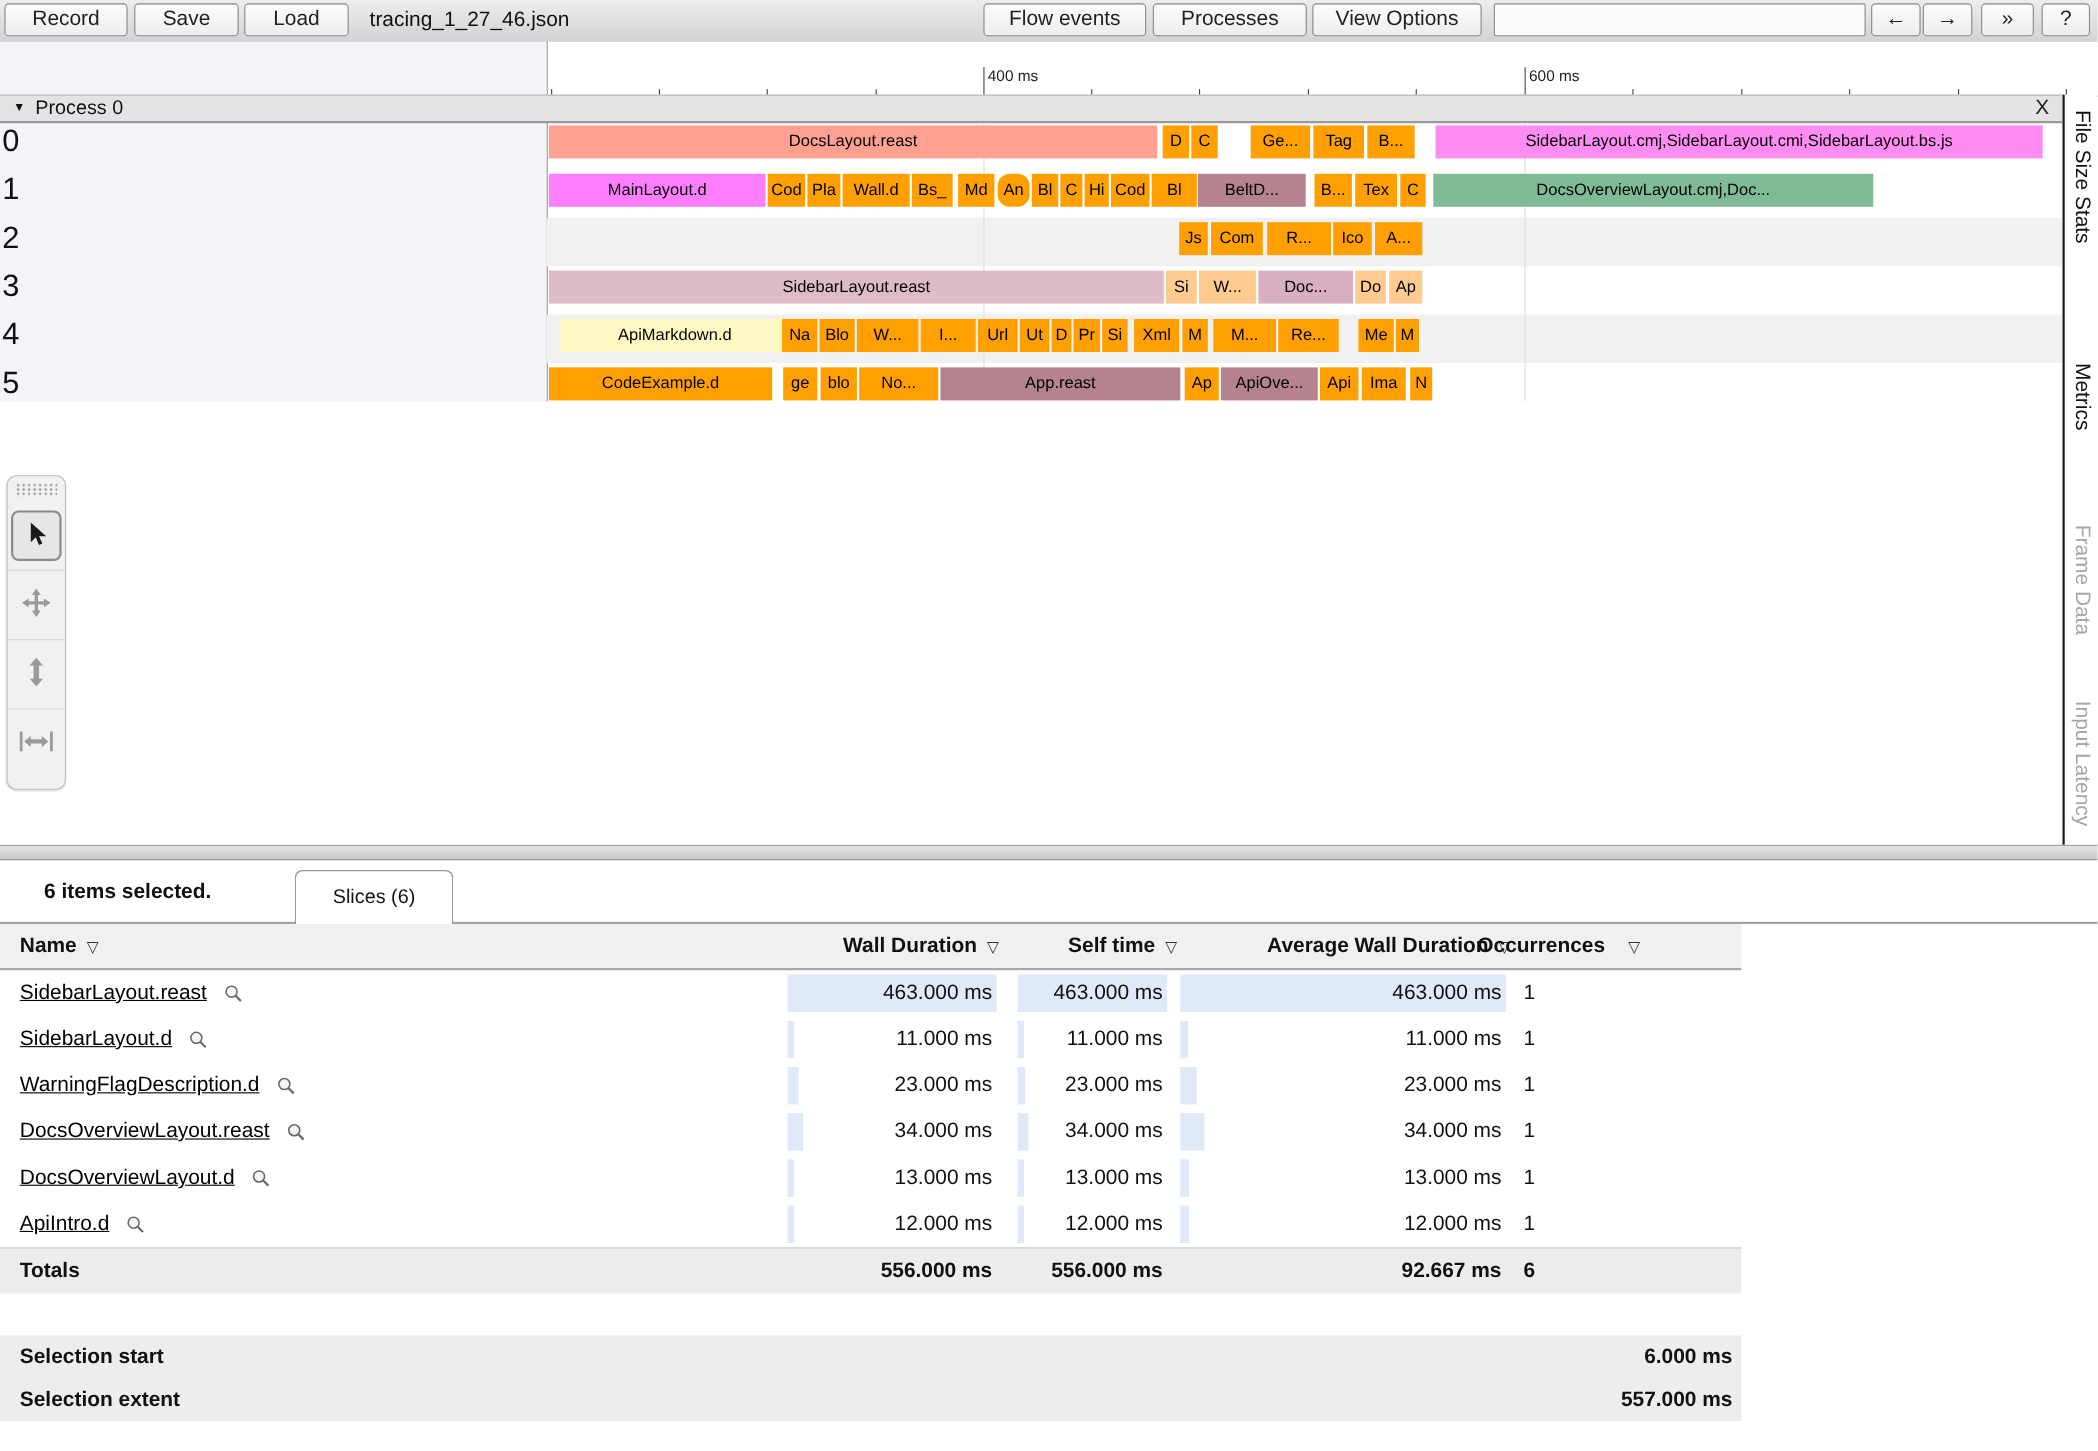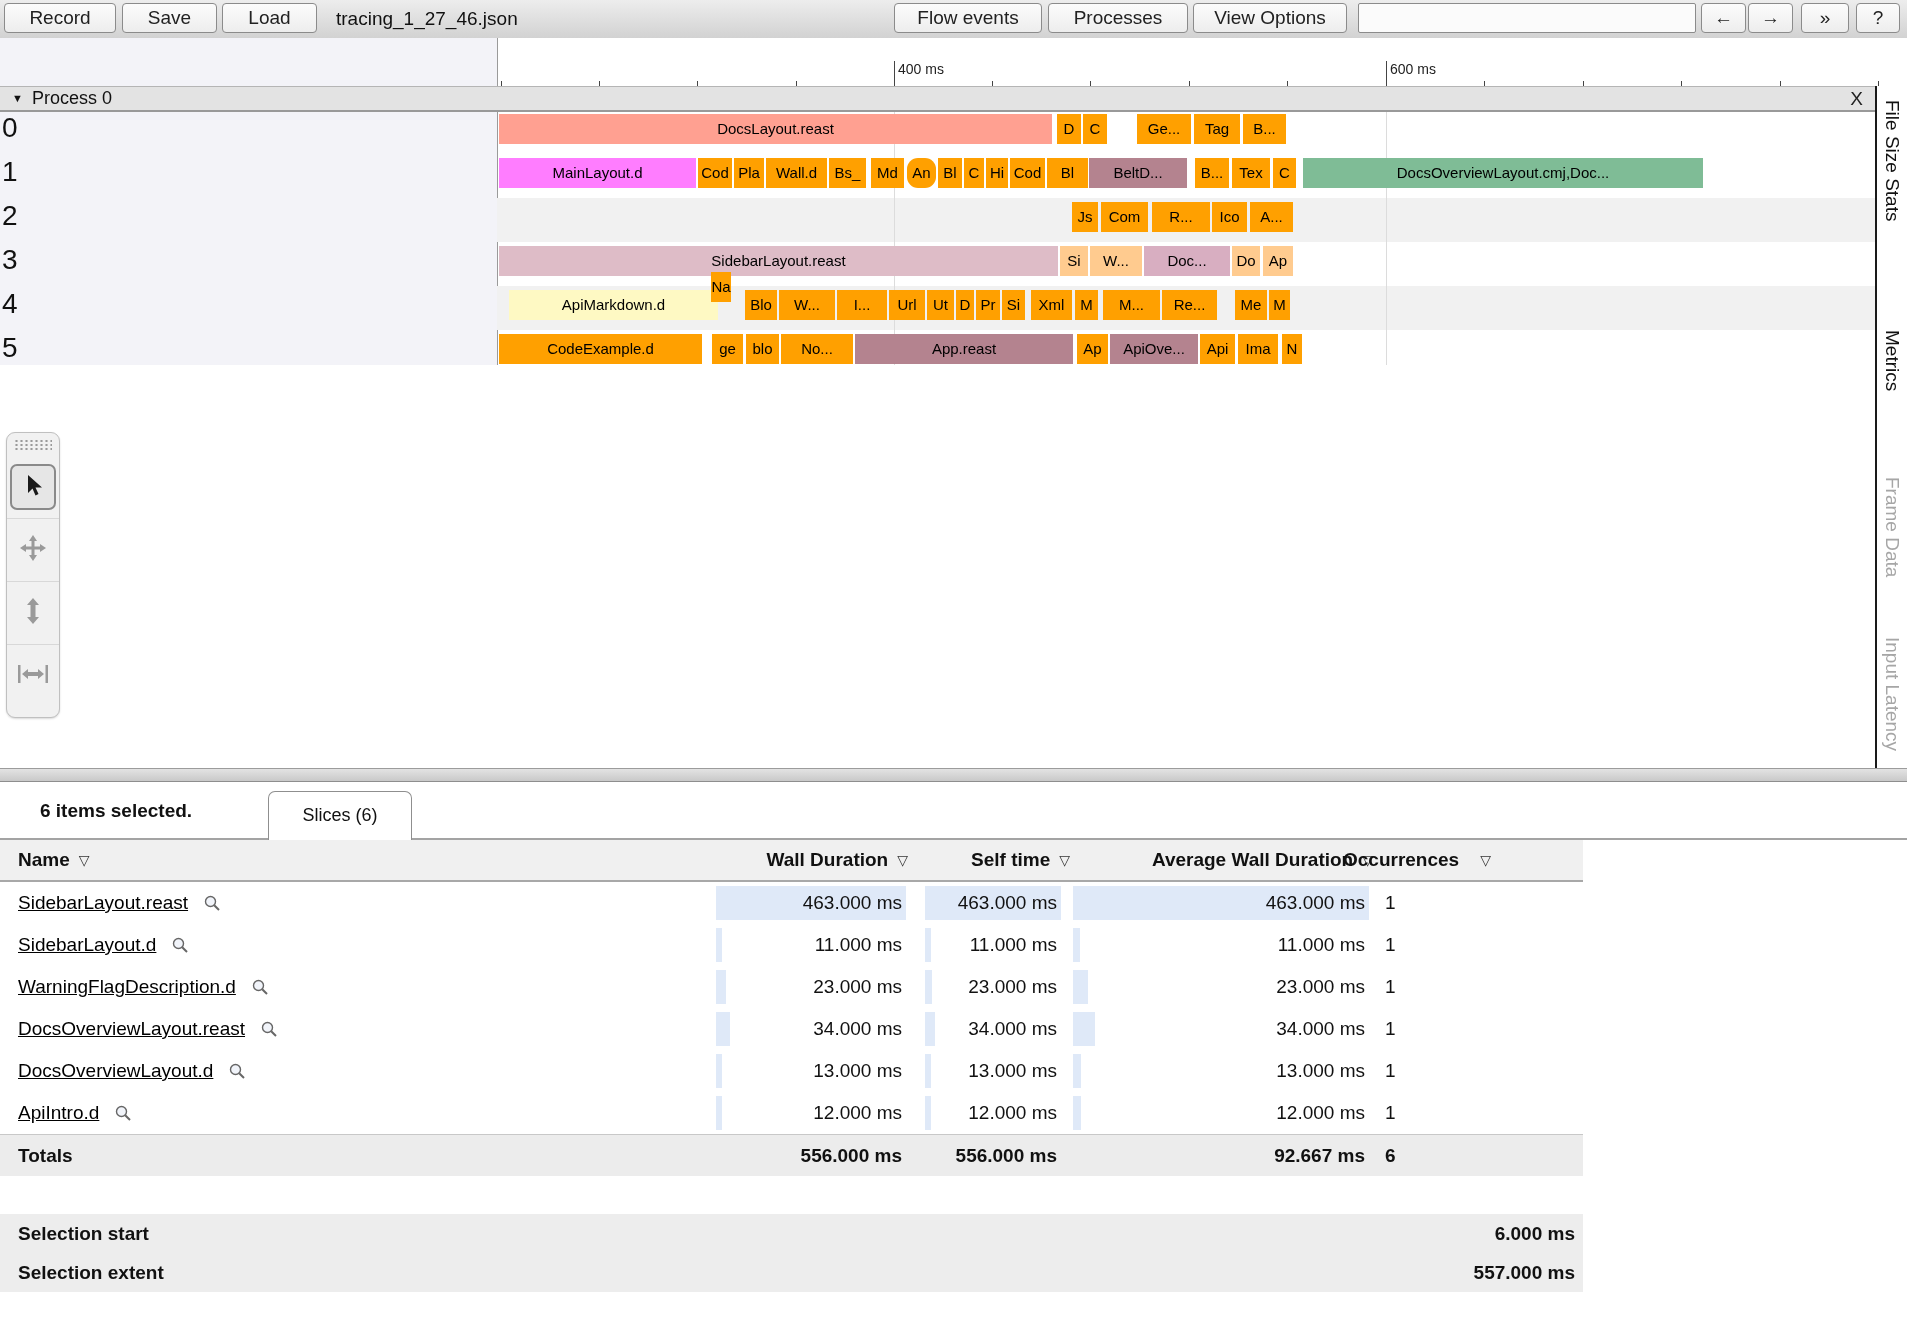--- a/index.html
+++ b/index.html
@@ -153,20 +153,21 @@
     <div class="rowlabel" style="top: 88px;">2</div>
     <div class="rowlabel" style="top: 132px;">3</div>
     <div class="rowlabel" style="top: 176px;">4</div>
     <div class="rowlabel" style="top: 220px;">5</div>
     <div class="seg" style="left: 499px; width: 553px; top: 2px; background: rgb(255, 160, 145);">DocsLayout.reast</div>
     <div class="seg" style="left: 1057px; width: 24px; top: 2px; background: rgb(255, 160, 0);">D</div>
     <div class="seg" style="left: 1083px; width: 24px; top: 2px; background: rgb(255, 160, 0);">C</div>
     <div class="seg" style="left: 1137px; width: 54px; top: 2px; background: rgb(255, 160, 0);">Ge...</div>
     <div class="seg" style="left: 1194px; width: 46px; top: 2px; background: rgb(255, 160, 0);">Tag</div>
     <div class="seg" style="left: 1243px; width: 43px; top: 2px; background: rgb(255, 160, 0);">B...</div>
+    <div class="seg" style="left: 1305px; width: 552px; top: 2px; background: rgb(255, 140, 242);">SidebarLayout.cmj,SidebarLayout.cmi,SidebarLayout.bs.js</div>
     <div class="seg" style="left: 499px; width: 197px; top: 46px; background: rgb(255, 125, 255);">MainLayout.d</div>
     <div class="seg" style="left: 698px; width: 34px; top: 46px; background: rgb(255, 160, 0);">Cod</div>
     <div class="seg" style="left: 734px; width: 30px; top: 46px; background: rgb(255, 160, 0);">Pla</div>
     <div class="seg" style="left: 766px; width: 61px; top: 46px; background: rgb(255, 160, 0);">Wall.d</div>
     <div class="seg" style="left: 829px; width: 37px; top: 46px; background: rgb(255, 160, 0);">Bs_</div>
     <div class="seg" style="left: 871px; width: 33px; top: 46px; background: rgb(255, 160, 0);">Md</div>
     <div class="seg" style="left: 907px; width: 29px; top: 46px; background: rgb(255, 160, 0); border-radius: 11px;">An</div>
     <div class="seg" style="left: 938px; width: 24px; top: 46px; background: rgb(255, 160, 0);">Bl</div>
     <div class="seg" style="left: 964px; width: 20px; top: 46px; background: rgb(255, 160, 0);">C</div>
     <div class="seg" style="left: 986px; width: 22px; top: 46px; background: rgb(255, 160, 0);">Hi</div>
@@ -182,21 +183,21 @@
     <div class="seg" style="left: 1152px; width: 58px; top: 90px; background: rgb(255, 160, 0);">R...</div>
     <div class="seg" style="left: 1212px; width: 35px; top: 90px; background: rgb(255, 160, 0);">Ico</div>
     <div class="seg" style="left: 1250px; width: 43px; top: 90px; background: rgb(255, 160, 0);">A...</div>
     <div class="seg" style="left: 499px; width: 559px; top: 134px; background: rgb(222, 188, 199);">SidebarLayout.reast</div>
     <div class="seg" style="left: 1060px; width: 28px; top: 134px; background: rgb(255, 203, 143);">Si</div>
     <div class="seg" style="left: 1090px; width: 52px; top: 134px; background: rgb(255, 203, 143);">W...</div>
     <div class="seg" style="left: 1144px; width: 86px; top: 134px; background: rgb(216, 174, 193);">Doc...</div>
     <div class="seg" style="left: 1232px; width: 28px; top: 134px; background: rgb(255, 203, 143);">Do</div>
     <div class="seg" style="left: 1263px; width: 30px; top: 134px; background: rgb(255, 203, 143);">Ap</div>
     <div class="seg" style="left: 509px; width: 209px; top: 178px; background: #fef9c3;">ApiMarkdown.d</div>
-    <div class="seg" style="left: 711px; width: 20px; top: 160px; background: rgb(255, 160, 0);">Na</div>
+    <div class="seg" style="left: 711px; width: 32px; top: 178px; background: rgb(255, 160, 0);">Na</div>
     <div class="seg" style="left: 745px; width: 32px; top: 178px; background: rgb(255, 160, 0);">Blo</div>
     <div class="seg" style="left: 779px; width: 56px; top: 178px; background: rgb(255, 160, 0);">W...</div>
     <div class="seg" style="left: 837px; width: 50px; top: 178px; background: rgb(255, 160, 0);">I...</div>
     <div class="seg" style="left: 889px; width: 36px; top: 178px; background: rgb(255, 160, 0);">Url</div>
     <div class="seg" style="left: 927px; width: 27px; top: 178px; background: rgb(255, 160, 0);">Ut</div>
     <div class="seg" style="left: 956px; width: 18px; top: 178px; background: rgb(255, 160, 0);">D</div>
     <div class="seg" style="left: 976px; width: 24px; top: 178px; background: rgb(255, 160, 0);">Pr</div>
     <div class="seg" style="left: 1002px; width: 23px; top: 178px; background: rgb(255, 160, 0);">Si</div>
     <div class="seg" style="left: 1031px; width: 41px; top: 178px; background: rgb(255, 160, 0);">Xml</div>
     <div class="seg" style="left: 1075px; width: 23px; top: 178px; background: rgb(255, 160, 0);">M</div>

